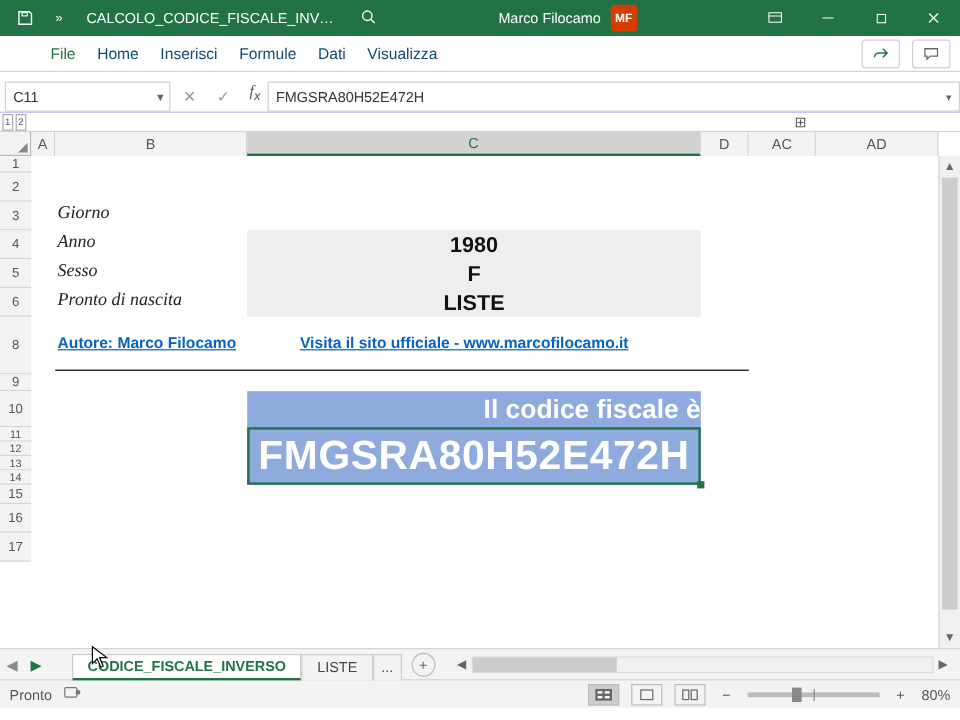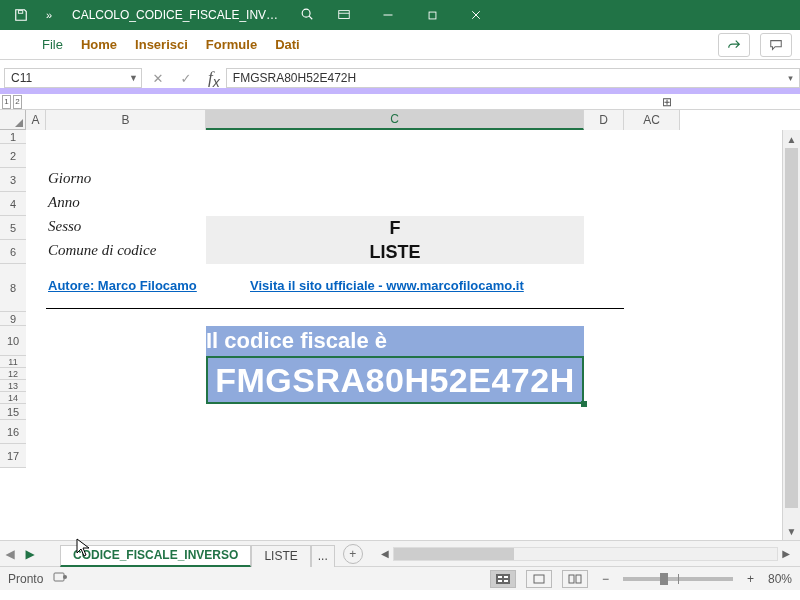--- a/index.html
+++ b/index.html
@@ -11,33 +11,33 @@
 .titlebar .tb-btn { width: 26px; height: 26px; display: flex; align-items: center; justify-content: center; }
 .titlebar .tb-title { flex: 0 0 auto; padding: 0 10px; max-width: 230px; white-space: nowrap; overflow: hidden; text-overflow: ellipsis; }
 .titlebar .tb-search { width: 30px; text-align: center; font-size: 14px; }
 .titlebar .tb-user { flex: 1 1 auto; display: flex; align-items: center; justify-content: center; gap: 8px; }
 .tb-avatar { width: 22px; height: 22px; background: #d83b01; border-radius: 2px; display: flex; align-items: center; justify-content: center; font-size: 10px; font-weight: 600; }
 .titlebar .tb-right { display: flex; align-items: center; }
 .titlebar .tb-right .tb-btn { width: 44px; height: 30px; font-size: 13px; }
 
 
 .ribbon { height: 30px; background: #fff; border-bottom: 1px solid #d4d4d4; display: flex; align-items: center; padding-left: 14px; gap: 2px; }
-.ribbon .tab { padding: 0 8px; height: 30px; display: flex; align-items: center; font-size: 13px; color: #a16207; cursor: pointer; font-weight: bold; }
+.ribbon .tab { padding: 0 8px; height: 30px; display: flex; align-items: center; font-size: 13px; color: #0c4a6e; cursor: pointer; }
 .ribbon .tab.file { color: #217346; font-weight: 400; margin-left: 20px; }
 .ribbon .spacer { flex: 1; }
 .ribbon .r-icon { width: 32px; height: 24px; border: 1px solid #cfcfcf; border-radius: 3px; margin-right: 8px; display: flex; align-items: center; justify-content: center; font-size: 13px; color: #555; }
 .ribbon .r-share { color: #217346; }
 
 
-.fbar-wrap { display: flex; align-items: stretch; height: 26px; border-bottom: 6px solid #c4b5fd; margin-top: 8px; }
+.fbar-wrap { display: flex; align-items: stretch; height: 26px; border-bottom: 1px solid #c4b5fd; margin-top: 8px; }
 .namebox { width: 138px; border: 1px solid #cfcfcf; margin-left: 4px; display: flex; align-items: center; padding: 0 6px; font-size: 12px; color: #333; position: relative; }
 .namebox .dd { position: absolute; right: 3px; font-size: 9px; color: #666; }
 .fx-ctrl { display: flex; align-items: center; padding: 0 4px; gap: 4px; }
 .fx-ctrl span { width: 24px; text-align: center; color: #999; font-size: 13px; }
-.fx-label { font-style: italic; font-family: "Times New Roman", serif; color: #555; padding: 0 6px; font-size: 17px; }
+.fx-label { font-style: italic; font-family: "Times New Roman", serif; color: #555; padding: 0 6px; font-size: 13px; }
 .fbar { flex: 1; border: 1px solid #cfcfcf; border-right: none; display: flex; align-items: center; padding: 0 6px; font-size: 12px; color: #333; margin-right: 0; }
 .fbar-dd { width: 18px; border: 1px solid #cfcfcf; border-left: none; display: flex; align-items: center; justify-content: center; font-size: 9px; color: #666; }
 
 
 .outline { height: 16px; border-bottom: 1px solid #d4d4d4; display: flex; align-items: center; font-size: 9px; color: #555; }
 .outline .og { width: 9px; height: 14px; border: 1px solid #aaa; margin-left: 2px; display: flex; align-items: center; justify-content: center; font-size: 8px; }
 .outline .plus { margin-left: 640px; font-size: 12px; }
 
 
 .grid-area { position: relative; height: 430px; background: #fff; display: flex; }
@@ -46,21 +46,21 @@
 .colhdr { height: 20px; border-right: 1px solid #d4d4d4; display: flex; align-items: center; justify-content: center; font-size: 12px; color: #555; background: #f3f3f3; }
 .colhdr.sel { background: #d2d2d2; color: #217346; border-bottom: 2px solid #217346; }
 .rowhdr { height: 24px; width: 26px; border-bottom: 1px solid #d4d4d4; display: flex; align-items: center; justify-content: center; font-size: 11px; color: #555; background: #f3f3f3; }
 .rowhdr.small { height: 12px; font-size: 9px; }
 
 .cells { position: absolute; left: 26px; top: 20px; right: 18px; bottom: 0; }
 .label-cell { position: absolute; font-style: italic; font-family: "Times New Roman", serif; font-size: 15px; color: #222; }
 .val-box { position: absolute; background: #eeeeee; text-align: center; font-weight: 700; font-size: 18px; color: #111; height: 24px; line-height: 24px; }
 .link-cell { position: absolute; color: #0563c1; text-decoration: underline; font-size: 13px; font-weight: 700; }
 .hr-line { position: absolute; height: 1px; background: #000; }
-.hdr-box { position: absolute; background: #8faadc; color: #fff; font-weight: 700; font-size: 22px; text-align: left; line-height: 30px; }
+.hdr-box { position: absolute; background: #8faadc; color: #fff; font-weight: 700; font-size: 22px; text-align: right; line-height: 30px; }
 .code-box { position: absolute; background: #8faadc; color: #fff; font-weight: 700; font-size: 34px; text-align: center; border: 2px solid #217346; display: flex; align-items: center; justify-content: center; letter-spacing: 0.5px; }
 .code-handle { position: absolute; width: 6px; height: 6px; background: #217346; }
 
 .vscroll { position: absolute; right: 0; top: 20px; bottom: 0; width: 18px; background: #f0f0f0; border-left: 1px solid #d4d4d4; }
 .vscroll .arr { height: 18px; display: flex; align-items: center; justify-content: center; font-size: 10px; color: #666; }
 .vscroll .thumb { position: absolute; top: 18px; left: 2px; right: 2px; height: 360px; background: #cdcdcd; }
 
 
 .sheetbar { height: 26px; border-top: 1px solid #d4d4d4; display: flex; align-items: center; background: #f3f3f3; font-size: 12px; }
 .sheetbar .nav { width: 20px; text-align: center; color: #888; }
@@ -98,20 +98,24 @@
     </div>
     <div class="tb-btn" style="font-size:11px">»</div>
   </div>
   <div class="tb-title">CALCOLO_CODICE_FISCALE_INVERS...</div>
   <div class="tb-search">
     <svg class="icon" viewBox="0 0 16 16">
         <circle cx="7" cy="7" r="4.5" fill="none" stroke="#fff" stroke-width="1.3"></circle>
         <line x1="10.5" y1="10.5" x2="14" y2="14" stroke="#fff" stroke-width="1.3"></line>
       </svg>
   </div>
+  <div class="tb-user">
+    <span>Marco Filocamo</span>
+    <span class="tb-avatar">MF</span>
+  </div>
   <div class="tb-right">
     <div class="tb-btn">
       <svg class="icon" viewBox="0 0 16 16">
           <rect x="2" y="3" width="12" height="9" fill="none" stroke="#fff"></rect>
           <line x1="2" y1="6" x2="14" y2="6" stroke="#fff"></line>
         </svg>
     </div>
     <div class="tb-btn">
       <svg viewBox="0 0 16 16" width="12" height="12">
           <line x1="2" y1="8" x2="14" y2="8" stroke="#fff" stroke-width="1.3"></line>
@@ -130,20 +134,21 @@
     </div>
   </div>
 </div>
 
 <div class="ribbon">
   <div class="tab file">File</div>
   <div class="tab">Home</div>
   <div class="tab">Inserisci</div>
   <div class="tab">Formule</div>
   <div class="tab">Dati</div>
+  <div class="tab">Visualizza</div>
   <div class="spacer"></div>
   <div class="r-icon r-share">
     <svg class="icon" viewBox="0 0 16 16">
         <path d="M10 3l4 4-4 4M14 7H6a4 4 0 00-4 4" fill="none" stroke="#217346" stroke-width="1.4"></path>
       </svg>
   </div>
   <div class="r-icon">
     <svg class="icon" viewBox="0 0 16 16">
         <path d="M2 3h12v7H7l-3 3V10H2z" fill="none" stroke="#666" stroke-width="1.2"></path>
       </svg>
@@ -174,20 +179,21 @@
 
 <div class="grid-area">
 
   <div style="position:absolute; left:0; top:0; right:18px; display:flex;">
     <div class="corner"></div>
     <div class="colhdr" style="width:20px">A</div>
     <div class="colhdr" style="width:160px">B</div>
     <div class="colhdr sel" style="width:378px">C</div>
     <div class="colhdr" style="width:40px">D</div>
     <div class="colhdr" style="width:56px">AC</div>
+    <div class="colhdr" style="flex:1">AD</div>
   </div>
 
   <div style="position:absolute; left:0; top:20px; bottom:0;">
     <div class="rowhdr" style="height:14px">1</div>
     <div class="rowhdr">2</div>
     <div class="rowhdr">3</div>
     <div class="rowhdr">4</div>
     <div class="rowhdr">5</div>
     <div class="rowhdr">6</div>
     <div class="rowhdr" style="height:48px">8</div>
@@ -200,22 +206,23 @@
     <div class="rowhdr" style="height:16px">15</div>
     <div class="rowhdr">16</div>
     <div class="rowhdr">17</div>
   </div>
 
   <div class="cells">
 
     <div class="label-cell" style="left:22px; top:40px">Giorno</div>
     <div class="label-cell" style="left:22px; top:64px">Anno</div>
     <div class="label-cell" style="left:22px; top:88px">Sesso</div>
-    <div class="label-cell" style="left:22px; top:112px">Comune di codice</div>
-
+    <div class="label-cell" style="left:22px; top:112px">Pronto di nascita</div>
+
+    <div class="val-box" style="left:180px; top:62px; width:378px">1980</div>
     <div class="val-box" style="left:180px; top:86px; width:378px">F</div>
     <div class="val-box" style="left:180px; top:110px; width:378px">LISTE</div>
 
     <div class="link-cell" style="left:22px; top:148px">Autore: Marco Filocamo</div>
     <div class="link-cell" style="left:224px; top:148px">Visita il sito ufficiale - www.marcofilocamo.it</div>
     <div class="hr-line" style="left:20px; top:178px; width:578px"></div>
 
     <div class="hdr-box" style="left:180px; top:196px; width:378px; height:30px">Il codice fiscale è</div>
 
     <div class="code-box" style="left:180px; top:226px; width:378px; height:48px">FMGSRA80H52E472H</div>

